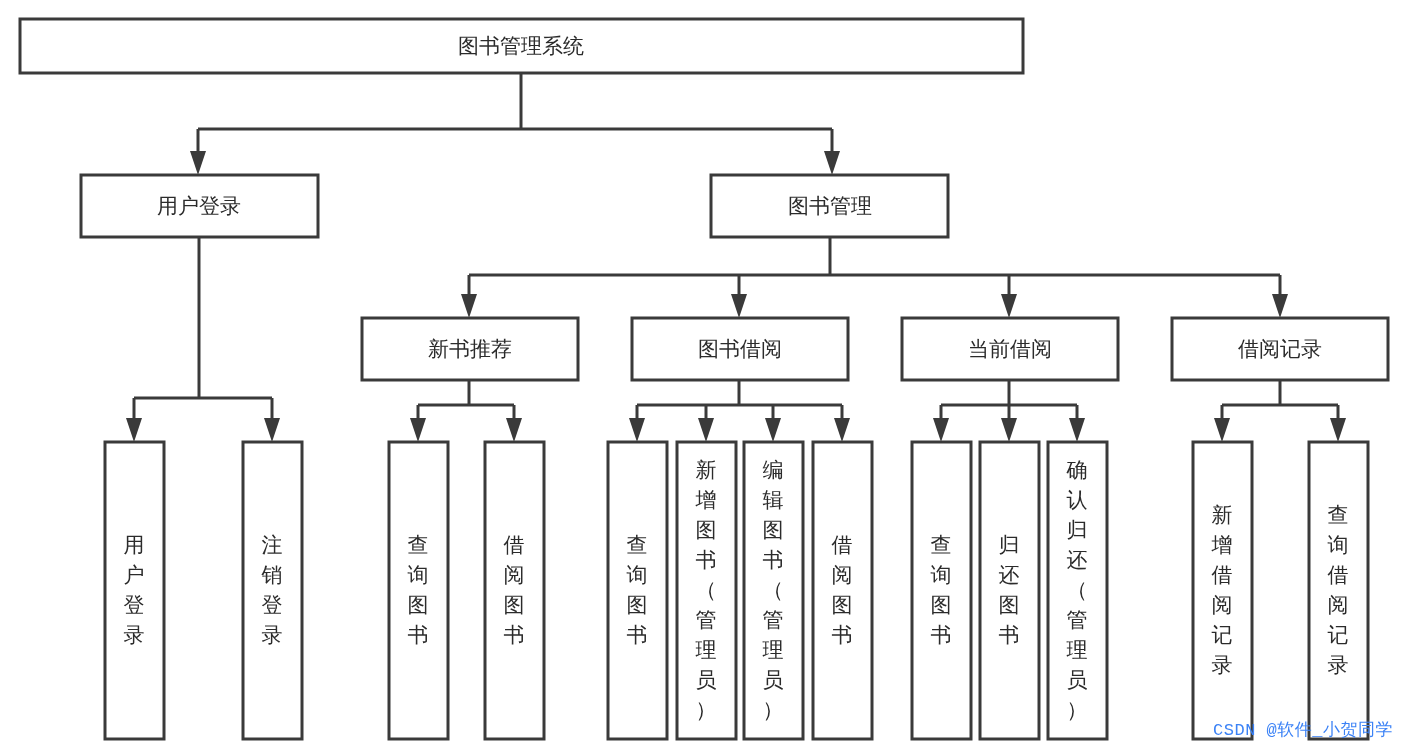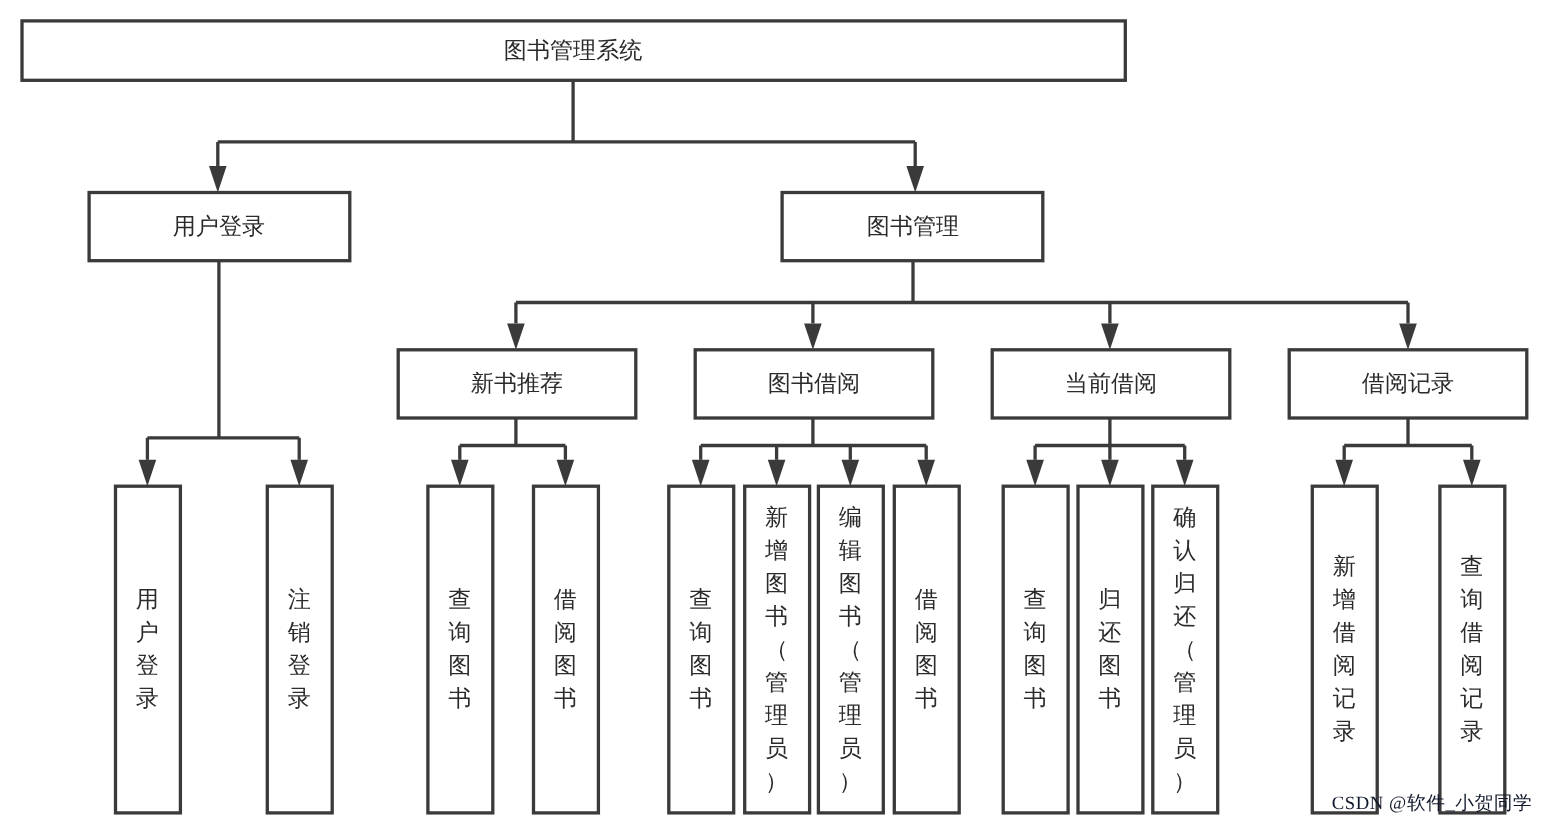--- a/index.html
+++ b/index.html
@@ -25,23 +25,23 @@
     font-family:"DejaVu Sans","Liberation Sans",sans-serif;
     font-size:21px;
     fill:#2b2b2b;
     text-anchor:middle;
     dominant-baseline:middle;
   }
   .watermark{
     position:absolute;
     right:12px;
     bottom:6px;
-    font-family:Liberation Serif, serif;
+    font-family:Liberation Mono, monospace;
     font-size:17px;
-    color:#0f172a;
+    color:#3b82f6;
     letter-spacing:.5px;
     white-space:nowrap;
     pointer-events:none;
   }
 </style>
 </head>
 <body>
 
 <div id="diagram-root">
 <svg width="1405" height="747" viewBox="0 0 1405 747" xmlns="http://www.w3.org/2000/svg">

